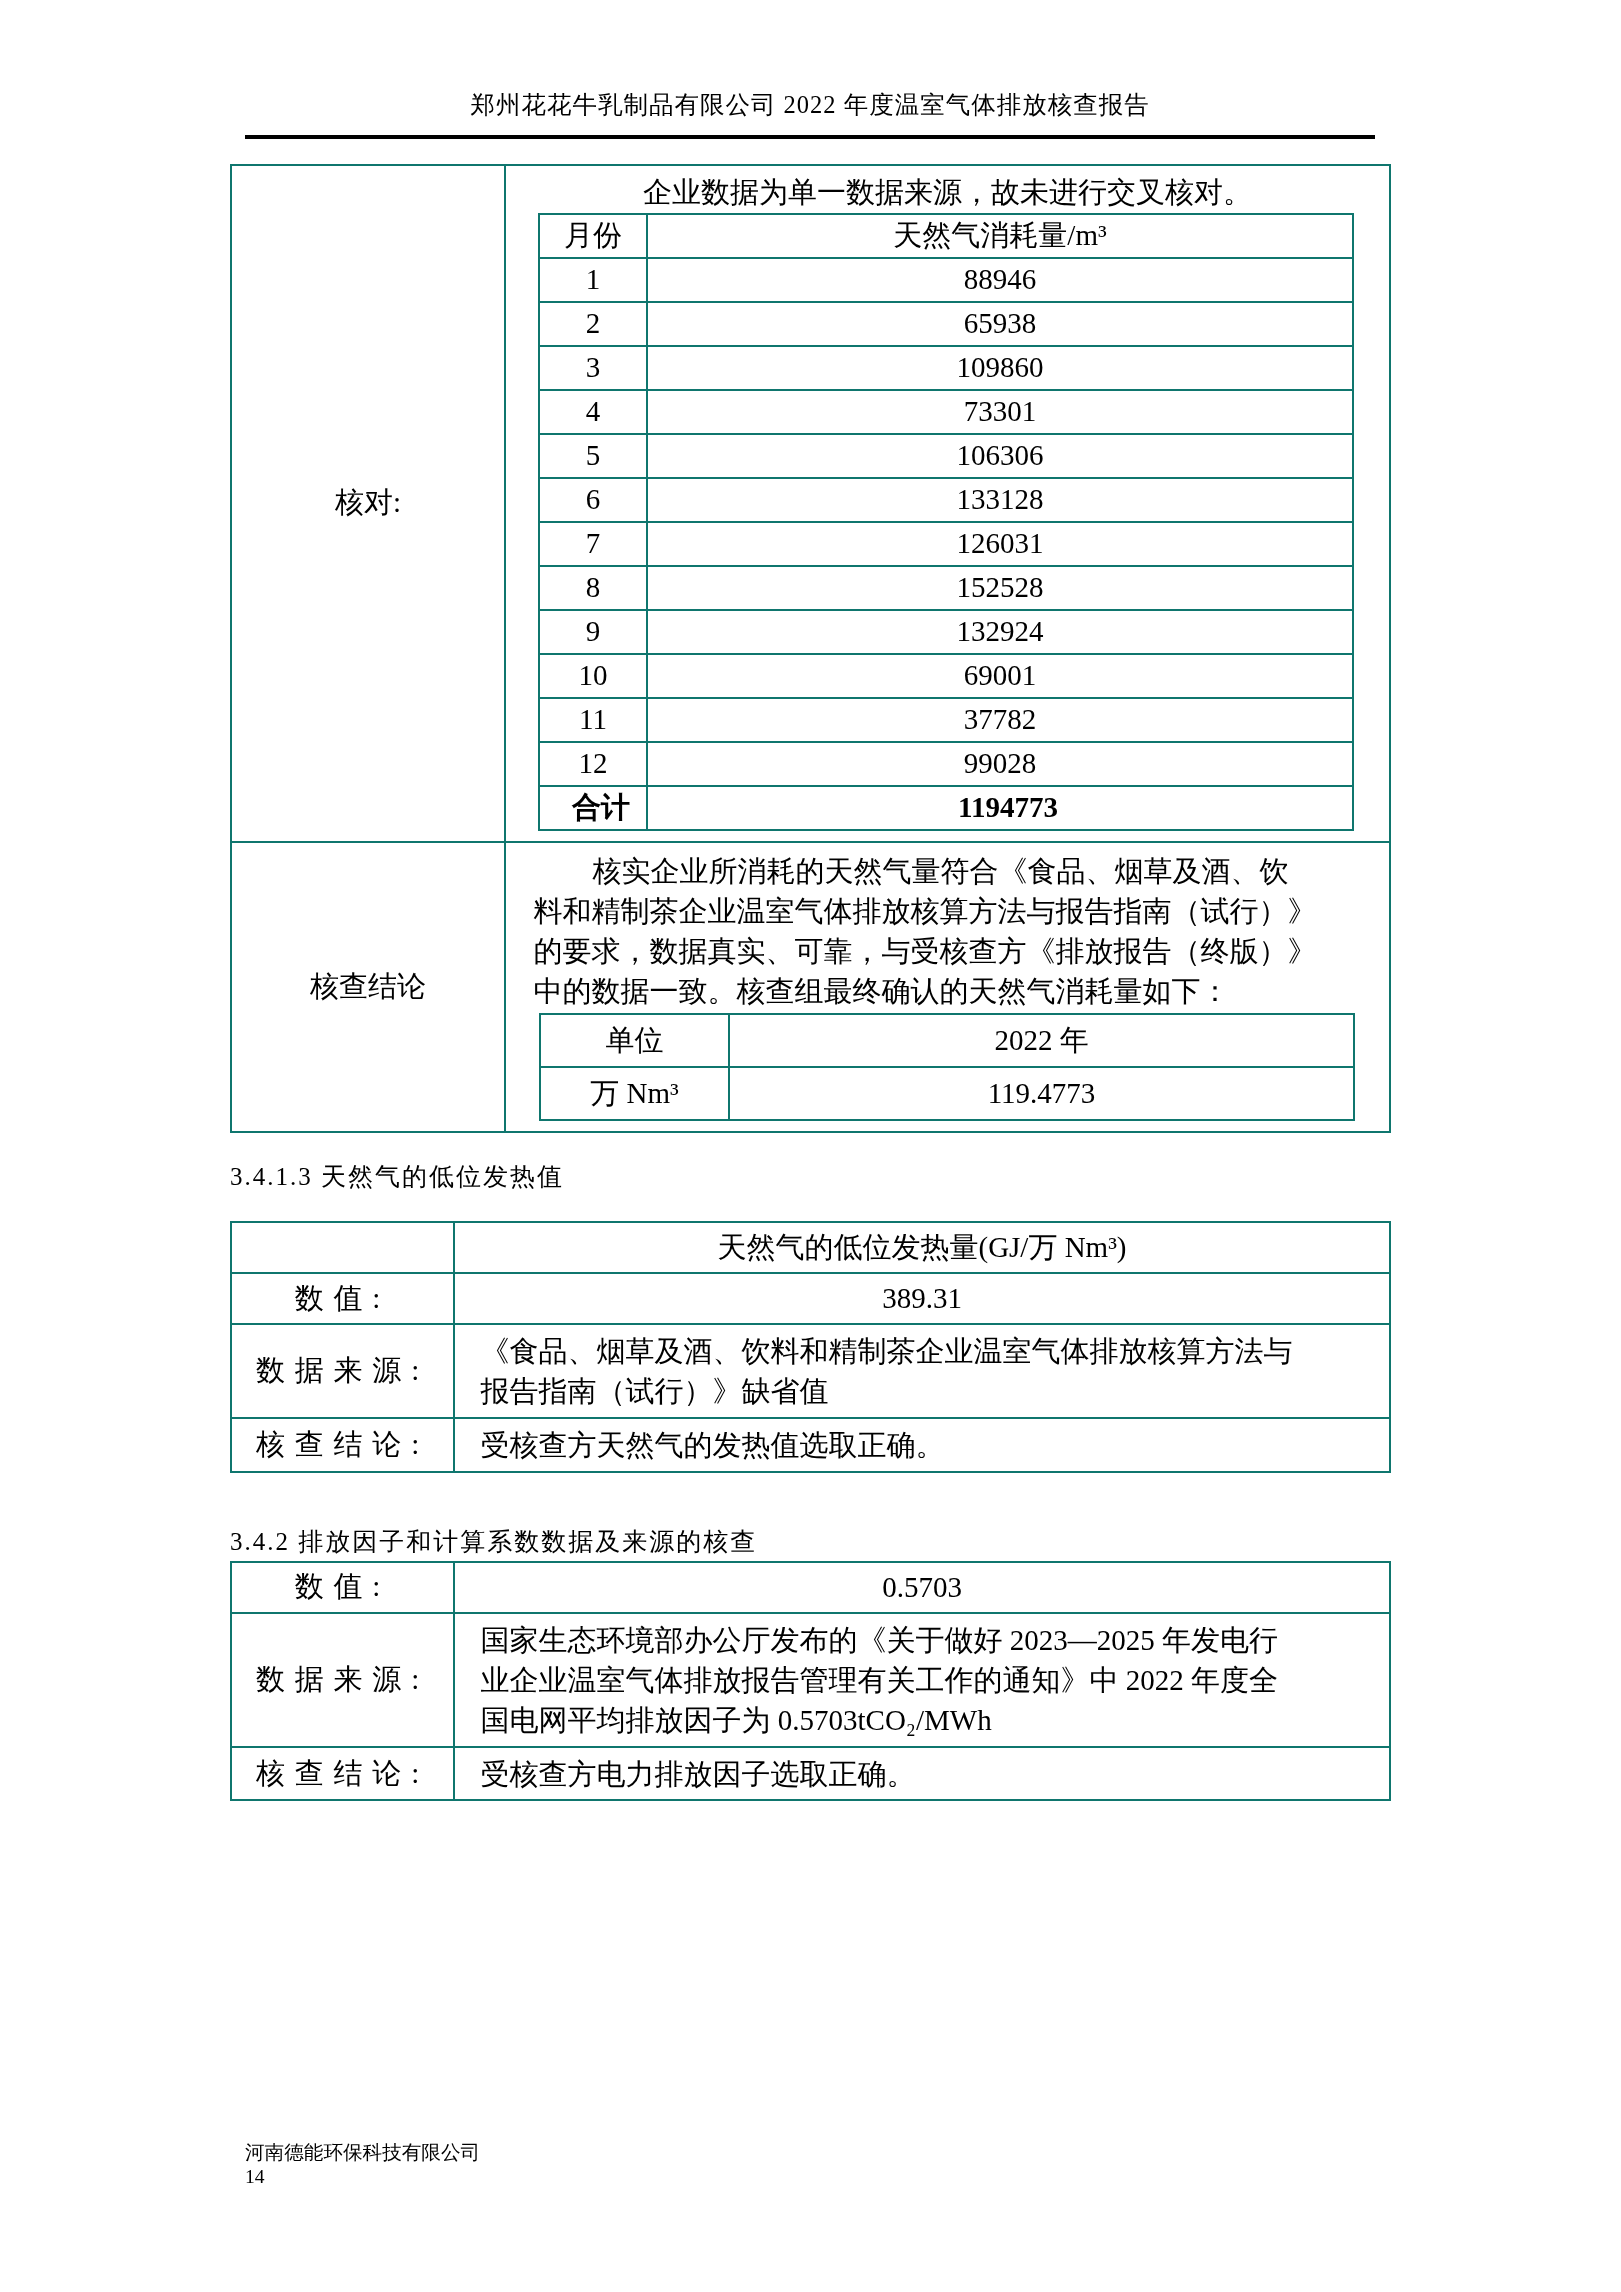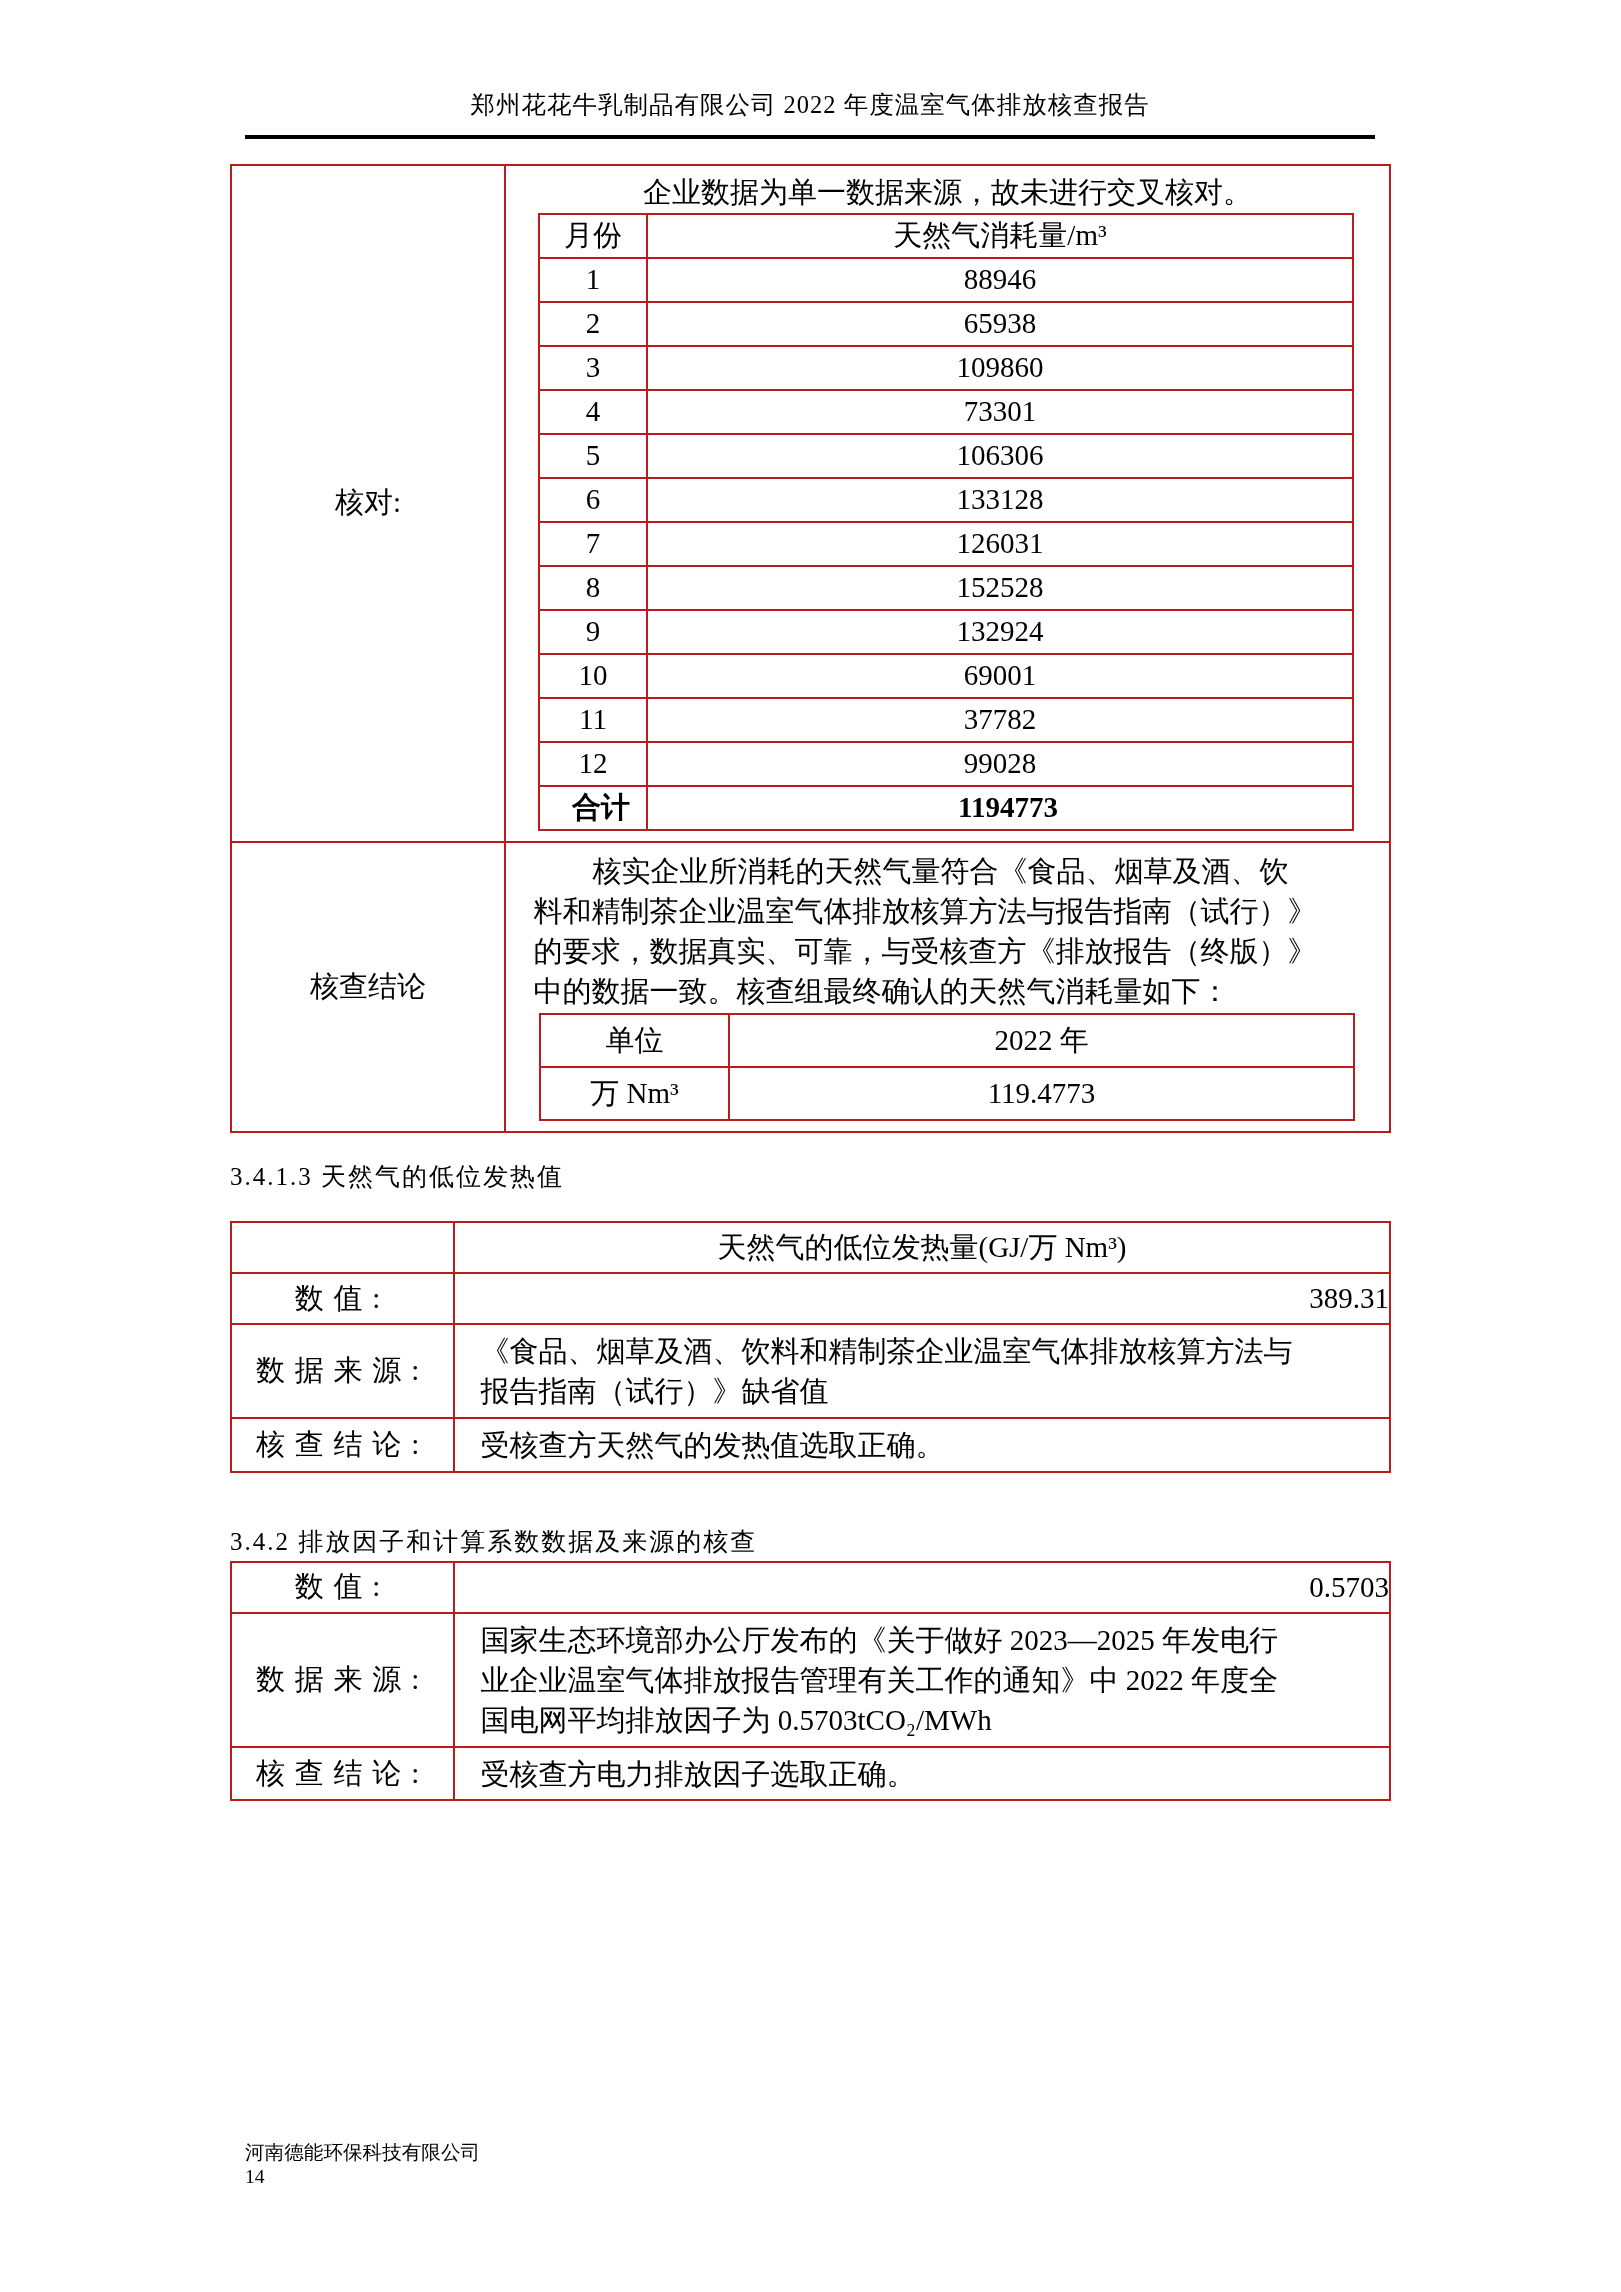--- a/index.html
+++ b/index.html
@@ -15,21 +15,21 @@
   
   .header { margin-left: 245px; width: 1130px; padding-top: 88px; text-align: center; }
   .title  { font-size: 24.5px; line-height: 33px; letter-spacing: 1px; white-space: nowrap; }
   .rule   { height: 3.9px; background: #000; margin-top: 13.7px; }
 
   
   .content { margin-left: 230px; width: 1161px; }
 
   
   table { border-collapse: collapse; table-layout: fixed; }
-  td, th { border: 2px solid #b91c1c; font-weight: normal; font-size: 29px; padding: 0; }
+  td, th { border: 2px solid #0f766e; font-weight: normal; font-size: 29px; padding: 0; }
   table.outer { width: 1161px; }
   table.outer > tbody > tr > td,
   table.outer > tbody > tr > th { border-top-width: 2.9px; border-bottom-width: 2.9px; }
 
   .lblcell   { text-align: center; vertical-align: middle; }
   .lblsp     { letter-spacing: 9.8px; }           
   .contcell  { vertical-align: top; }
 
   
   .t1-c1 { width: 274px; }
@@ -50,21 +50,21 @@
   }
 
   
   table.confirmed { width: 816px; margin: 2px 0 9.8px 33px; }
   table.confirmed td { height: 51px; text-align: center; vertical-align: middle; }
   .cc1 { width: 189px; }
 
   
   .ti-c1 { width: 223px; }
   .ih      { text-align: center; vertical-align: middle; height: 49px; }
-  .valcell { text-align: right; vertical-align: middle; height: 49px; }
+  .valcell { text-align: center; vertical-align: middle; height: 49px; }
   .txtcell { text-align: left; vertical-align: middle; padding: 5.9px 25.5px; line-height: 40px; white-space: pre-line; }
   .t2-r2 { height: 49px; } .t2-r3 { height: 82px; } .t2-r4 { height: 49px; }
   .t3-r2 { height: 47px; } .t3-r3 { height: 125px; } .t3-r4 { height: 47px; }
 
   
   .h { font-size: 25px; line-height: 39px; letter-spacing: 2px; font-weight: normal; }
   .h-3413 { margin: 23.5px 0 25.5px; }
   .h-342  { margin: 49px 0 0; }
   .h-3421 { margin: 33px 0 23.5px; }
   .h-3422 { margin: 33px 0 0; }

